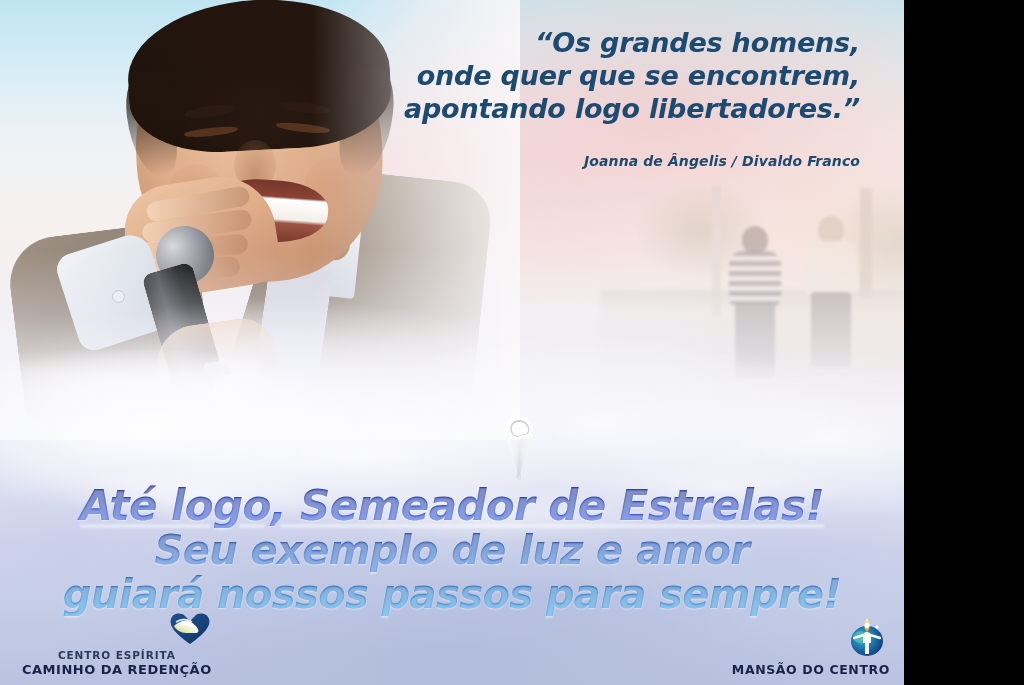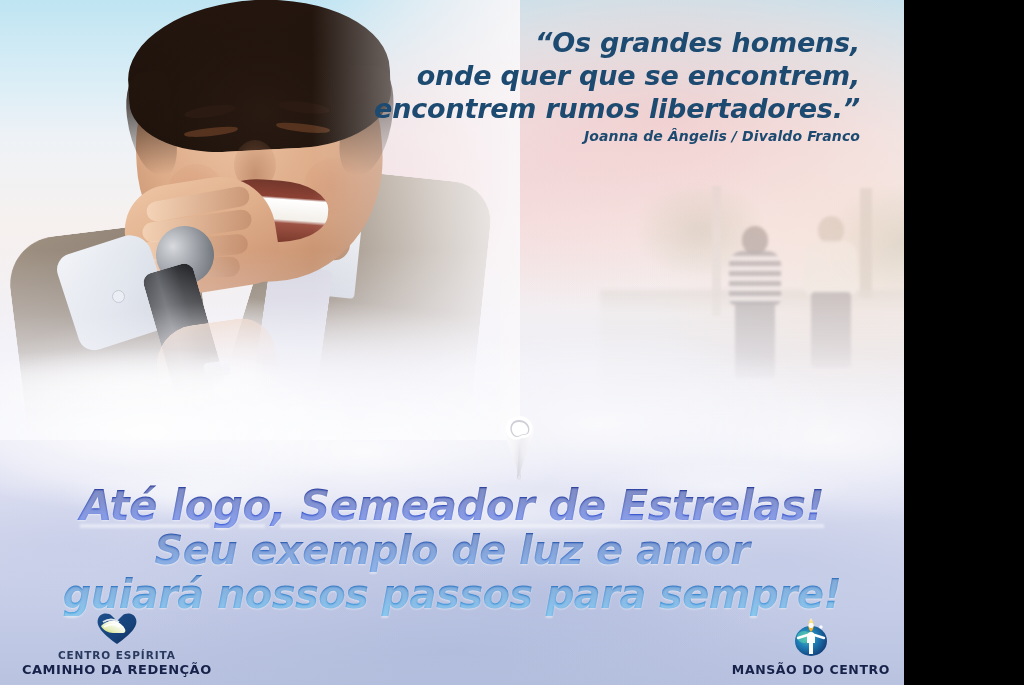--- a/index.html
+++ b/index.html
@@ -349,21 +349,21 @@
     font-family: "DejaVu Sans", sans-serif;
     font-style: italic;
     font-weight: bold;
     font-size: 27px;
     line-height: 33px;
     letter-spacing: -0.2px;
     color: #1c4a70;
     white-space: nowrap;
   }
   .quote-author {
-    margin-top: 3px;
+    margin-top: 28px;
     font-family: "DejaVu Sans", sans-serif;
     font-style: italic;
     font-weight: bold;
     font-size: 14px;
     letter-spacing: 0.1px;
     color: #1c4a70;
   }
 
   
   .ribbon {
@@ -406,21 +406,21 @@
     line-height: 44px;
     background-image: linear-gradient(to bottom, #1c5aae 0%, #2272c4 40%, #2a8ad6 74%, #2f9ade 100%);
   }
 
   
   .logo {
     position: absolute;
     bottom: 8px;
     display: flex;
     flex-direction: column;
-    align-items: center;
+    align-items: flex-end;
   }
   .logo-left  { left: 22px; }
   .logo-right { right: 14px; }
   .logo-mark { line-height: 0; }
   .logo-text { text-align: center; margin-top: 3px; }
   .logo-text .l1 {
     font-family: "DejaVu Sans", sans-serif;
     font-size: 10.5px;
     font-weight: bold;
     letter-spacing: 0.9px;
@@ -503,21 +503,21 @@
   <div class="portrait-edge-fade"></div>
   <div class="portrait-fade"></div>
 
   <div class="bg-layer clouds-mid"></div>
   <div class="bg-layer clouds-low"></div>
   <div class="bg-layer clouds-wisp"></div>
 
   <div class="quote-block">
     <div class="quote-line">“Os grandes homens,</div>
     <div class="quote-line">onde quer que se encontrem,</div>
-    <div class="quote-line">encontrem rumos libertadores.”</div>
+    <div class="quote-line">apontando logo libertadores.”</div>
     <div class="quote-author">Joanna de Ângelis / Divaldo Franco</div>
   </div>
 
   <div class="ribbon">
     <svg width="64" height="80" viewBox="0 0 64 80">
       <defs>
         <linearGradient id="rbA" x1="0" y1="0" x2="1" y2="1">
           <stop offset="0%" stop-color="#ffffff"></stop>
           <stop offset="55%" stop-color="#f4f4f7"></stop>
           <stop offset="100%" stop-color="#d9d9e2"></stop>

